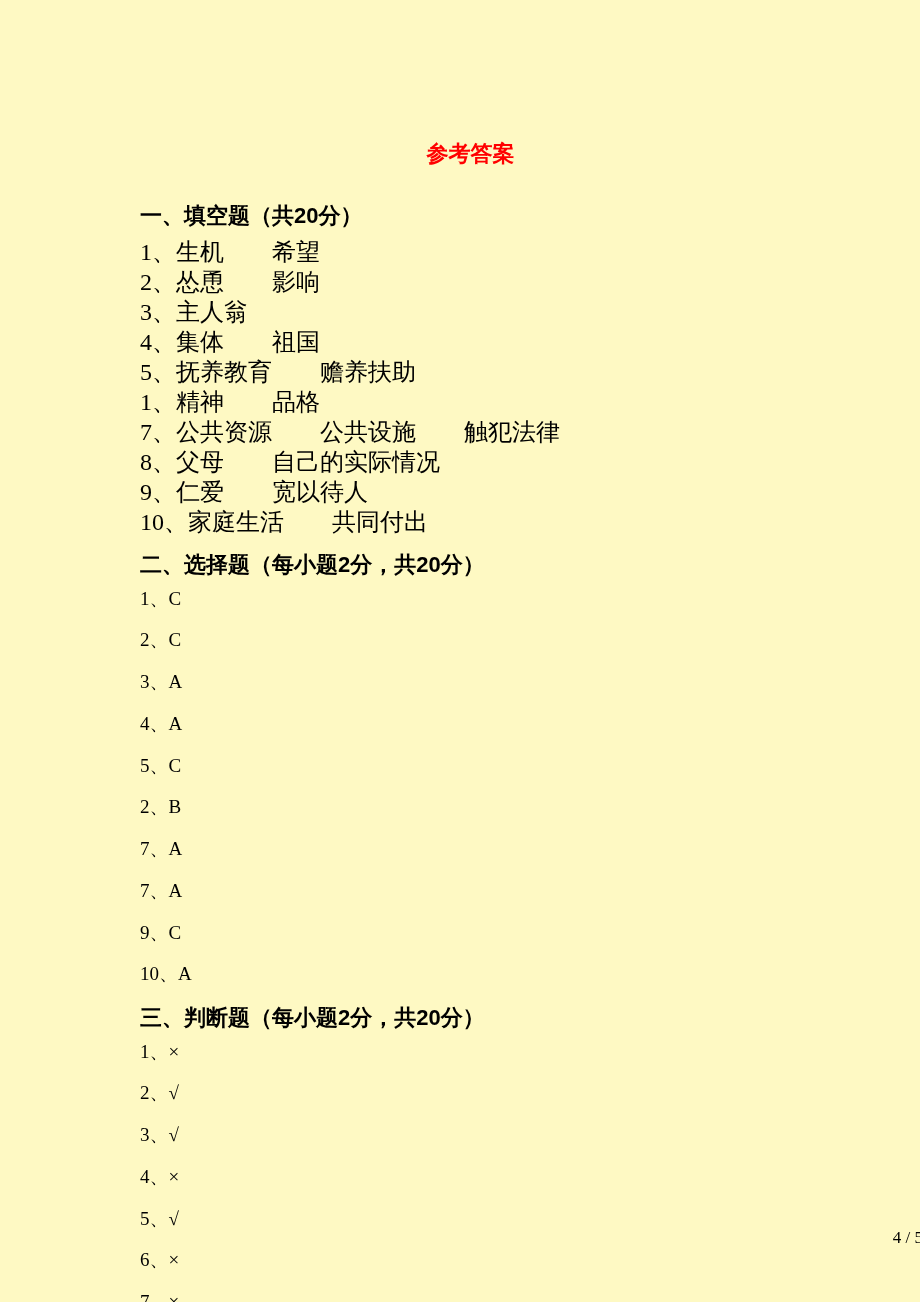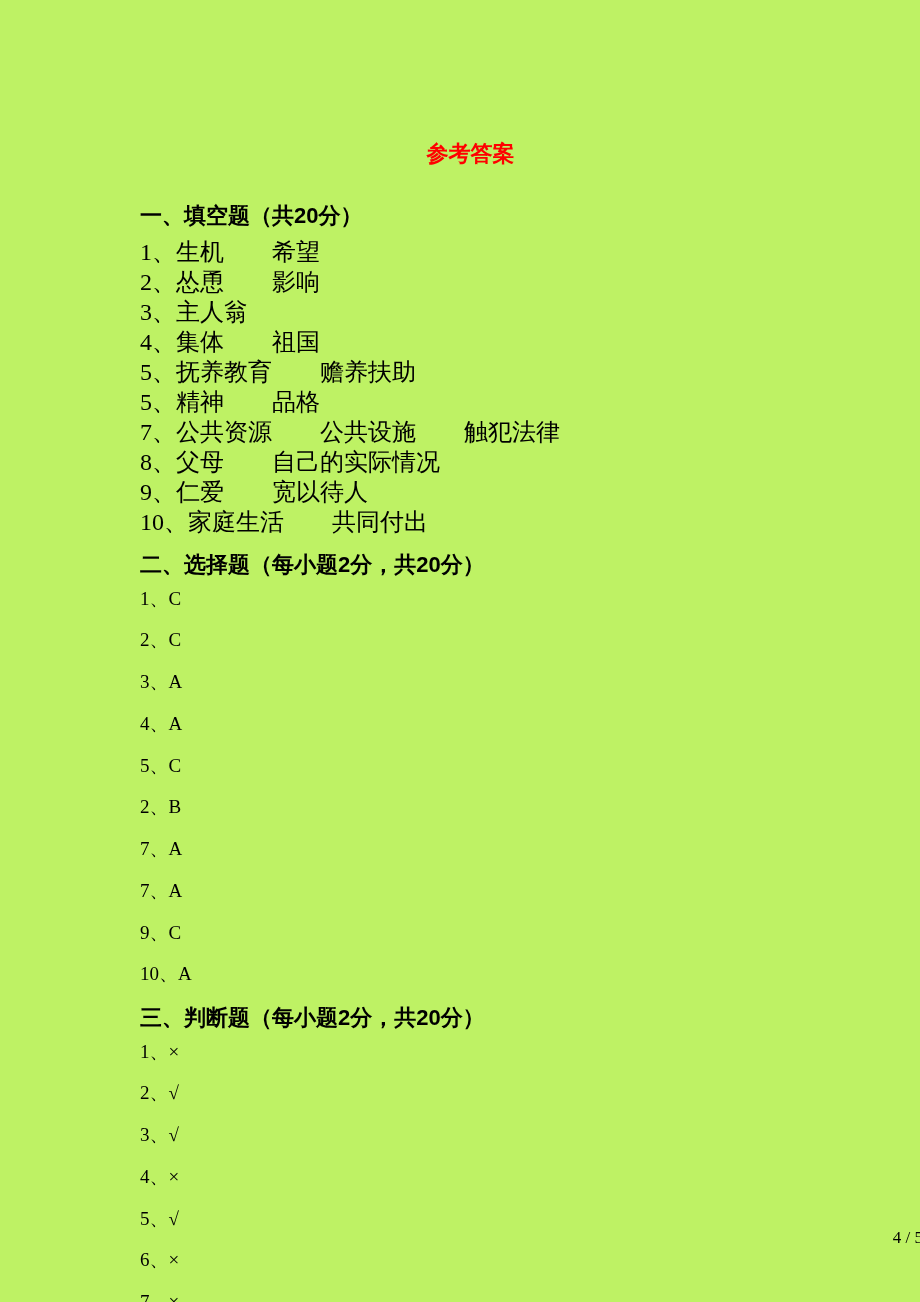--- a/index.html
+++ b/index.html
@@ -4,21 +4,21 @@
 <style>
   html, body {
     margin: 0;
     padding: 0;
     background: #ffffff;
     width: 920px;
   }
   .page {
     width: 920px;
     height: 1302px;
-    background: #bef264;
+    background: #fef9c3;
     position: relative;
     box-sizing: border-box;
     padding: 140px 119px 0 140px;
     font-family: "SimSun", "宋体", serif;
     font-size: 19px;
     color: #000;
     line-height: 1.25;
   }
   .title {
     text-align: center;
@@ -65,21 +65,21 @@
 
   <div class="title">参考答案</div>
 
   <div class="section-heading">一、填空题（共20分）</div>
   <div>
     <div class="fill-line">1、生机　　希望</div>
     <div class="fill-line">2、怂恿　　影响</div>
     <div class="fill-line">3、主人翁</div>
     <div class="fill-line">4、集体　　祖国</div>
     <div class="fill-line">5、抚养教育　　赡养扶助</div>
-    <div class="fill-line">5、精神　　品格</div>
+    <div class="fill-line">1、精神　　品格</div>
     <div class="fill-line">7、公共资源　　公共设施　　触犯法律</div>
     <div class="fill-line">8、父母　　自己的实际情况</div>
     <div class="fill-line">9、仁爱　　宽以待人</div>
     <div class="fill-line">10、家庭生活　　共同付出</div>
   </div>
 
   <div class="section-heading">二、选择题（每小题2分，共20分）</div>
   <div class="list-block">
     <div class="list-line">1、C</div>
     <div class="list-line">2、C</div>

